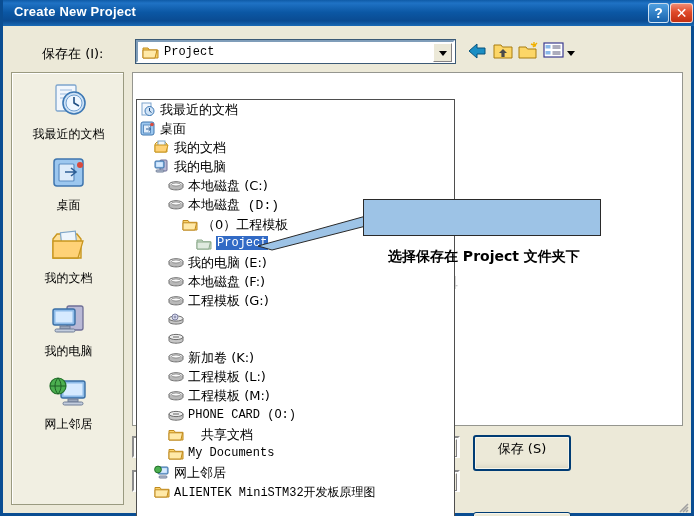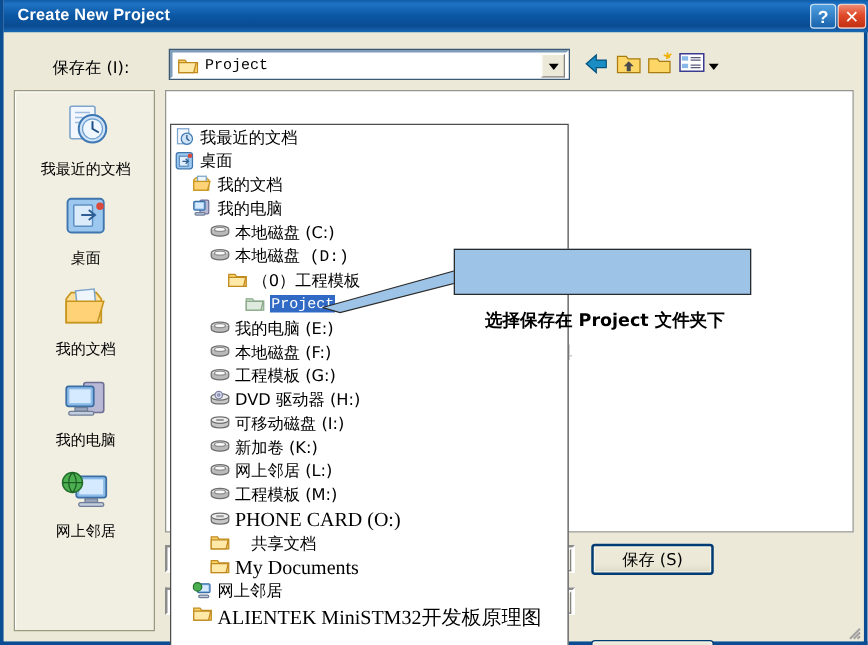--- a/index.html
+++ b/index.html
@@ -62,40 +62,40 @@
   #combo-filename{position:absolute;left:129px;top:410px;width:328px;height:22px;
                   background:#fff;box-sizing:border-box;
                   border:2px solid;border-color:#8c8c8c #fff #fff #8c8c8c;}
   #combo-filetype{position:absolute;left:129px;top:444px;width:328px;height:22px;
                   background:#fff;box-sizing:border-box;
                   border:2px solid;border-color:#8c8c8c #fff #fff #8c8c8c;}
   .cb-arrow{position:absolute;right:1px;top:1px;width:16px;height:16px;
             background:#ece9d8;border:1px solid;border-color:#fff #848284 #848284 #fff;}
 
   
-  .pbtn{position:absolute;width:98px;height:25px;background:#ece9d8;
+  .pbtn{position:absolute;width:98px;height:36px;background:#ece9d8;
         border:1px solid #003c74;border-radius:3px;box-sizing:border-box;
         font-size:13px;color:#000;text-align:center;line-height:23px;cursor:pointer;
         font-family:"DejaVu Sans",sans-serif;
         box-shadow:inset 0 0 0 1px #f6f5ec, inset 0 -6px 7px -5px #cfcbb6;}
   #btn-save{left:470px;top:409px;border-width:2px;}
   #btn-cancel{left:470px;top:443px;margin-top:43px;}
 
   
   #grip{position:absolute;right:2px;bottom:2px;width:12px;height:12px;}
 
   
   #dropdown{position:absolute;left:133px;top:73px;width:319px;height:442px;
             background:#fff;border:1px solid #4e4e4e;box-sizing:border-box;
             overflow:hidden;}
   .trow{position:relative;height:19.1px;white-space:nowrap;cursor:pointer;}
   .trow .tlabel{position:absolute;top:1px;font-size:13px;color:#000;
                 font-family:"DejaVu Sans",sans-serif;}
-  .trow .tlabel.mono{font-family:Liberation Serif, serif;
-                     font-size:16px;top:2px;}
+  .trow .tlabel.mono{font-family:Liberation Mono, monospace;
+                     font-size:12px;top:2px;}
   .trow .ticon{position:absolute;top:2px;}
   .trow.sel .tlabel{background:#316ac5;color:#fff;
                     font-family:"Liberation Mono","DejaVu Sans Mono",monospace;
                     font-size:12px;padding:0 1px;}
 
   
   #watermark{position:absolute;left:196px;top:246px;font-size:19px;color:#c9c9c9;
              font-family:"Liberation Serif","DejaVu Serif",serif;
              letter-spacing:.5px;white-space:nowrap;pointer-events:none;}
 
@@ -343,45 +343,43 @@
             </svg></span>
           <span class="tlabel" style="left: 51px;">工程模板 (G:)</span>
         </div>
         <div class="trow">
           <span class="ticon" style="left: 31px;"><svg width="16" height="13" viewBox="0 0 16 13">
               <path d="M1 5.5 h14 v3.2 c0 1.4 -3.1 2.4 -7 2.4 s-7 -1 -7 -2.4 Z" fill="#c7c7c7" stroke="#6f6f6f"></path>
               <ellipse cx="8" cy="5.5" rx="7" ry="2.6" fill="#ededed" stroke="#6f6f6f"></ellipse>
               <circle cx="7" cy="4" r="3" fill="#d9ddf0" stroke="#7d7fa0"></circle>
               <circle cx="7" cy="4" r="0.9" fill="#fff" stroke="#7d7fa0"></circle>
             </svg></span>
-          <span class="tlabel" style="left: 51px;">DVD 驱动器 (H:)</span>
         </div>
         <div class="trow">
           <span class="ticon" style="left: 31px;"><svg width="16" height="12" viewBox="0 0 16 12">
               <path d="M1 4 h14 v3.6 c0 1.5 -3.1 2.6 -7 2.6 s-7 -1.1 -7 -2.6 Z" fill="#c7c7c7" stroke="#6f6f6f"></path>
               <ellipse cx="8" cy="4" rx="7" ry="2.6" fill="#ededed" stroke="#6f6f6f"></ellipse>
               <rect x="5" y="3.2" width="6" height="1.6" fill="#9a9a9a"></rect>
             </svg></span>
-          <span class="tlabel" style="left: 51px;">可移动磁盘 (I:)</span>
         </div>
         <div class="trow">
           <span class="ticon" style="left: 31px;"><svg width="16" height="12" viewBox="0 0 16 12">
               <ellipse cx="8" cy="4.5" rx="7" ry="2.8" fill="#e9e9e9" stroke="#6f6f6f"></ellipse>
               <path d="M1 4.5 v2.6 c0 1.6 3.1 2.8 7 2.8 s7 -1.2 7 -2.8 V4.5" fill="#b9b9b9" stroke="#6f6f6f"></path>
               <ellipse cx="8" cy="4.5" rx="4.4" ry="1.6" fill="#fafafa" stroke="#8f8f8f"></ellipse>
             </svg></span>
           <span class="tlabel" style="left: 51px;">新加卷 (K:)</span>
         </div>
         <div class="trow">
           <span class="ticon" style="left: 31px;"><svg width="16" height="12" viewBox="0 0 16 12">
               <ellipse cx="8" cy="4.5" rx="7" ry="2.8" fill="#e9e9e9" stroke="#6f6f6f"></ellipse>
               <path d="M1 4.5 v2.6 c0 1.6 3.1 2.8 7 2.8 s7 -1.2 7 -2.8 V4.5" fill="#b9b9b9" stroke="#6f6f6f"></path>
               <ellipse cx="8" cy="4.5" rx="4.4" ry="1.6" fill="#fafafa" stroke="#8f8f8f"></ellipse>
             </svg></span>
-          <span class="tlabel" style="left: 51px;">网上邻居 (L:)</span>
+          <span class="tlabel" style="left: 51px;">工程模板 (L:)</span>
         </div>
         <div class="trow">
           <span class="ticon" style="left: 31px;"><svg width="16" height="12" viewBox="0 0 16 12">
               <ellipse cx="8" cy="4.5" rx="7" ry="2.8" fill="#e9e9e9" stroke="#6f6f6f"></ellipse>
               <path d="M1 4.5 v2.6 c0 1.6 3.1 2.8 7 2.8 s7 -1.2 7 -2.8 V4.5" fill="#b9b9b9" stroke="#6f6f6f"></path>
               <ellipse cx="8" cy="4.5" rx="4.4" ry="1.6" fill="#fafafa" stroke="#8f8f8f"></ellipse>
             </svg></span>
           <span class="tlabel" style="left: 51px;">工程模板 (M:)</span>
         </div>
         <div class="trow">

